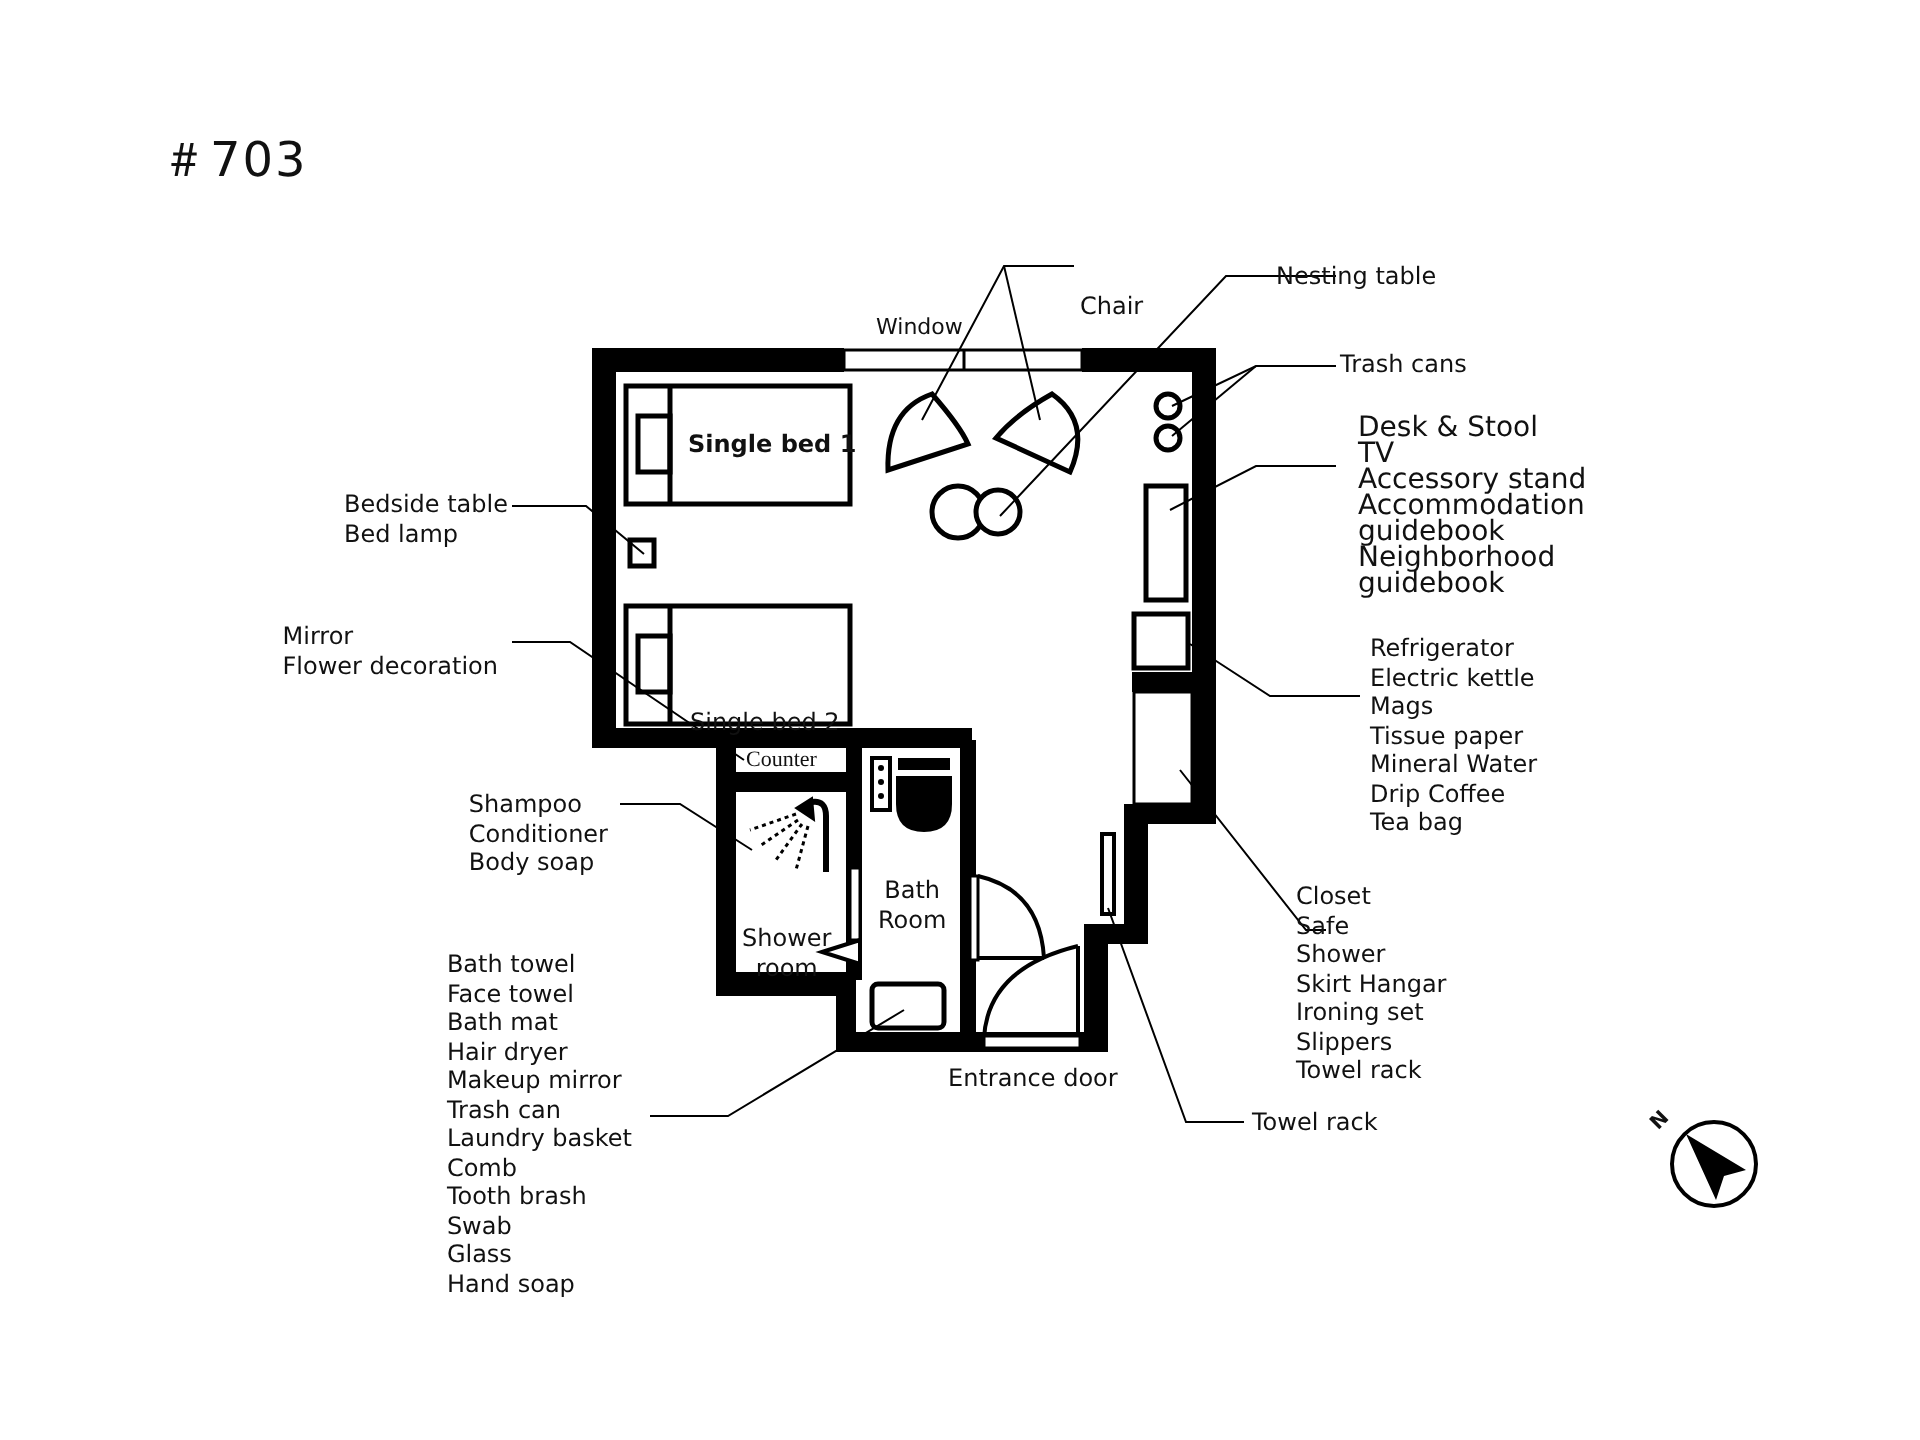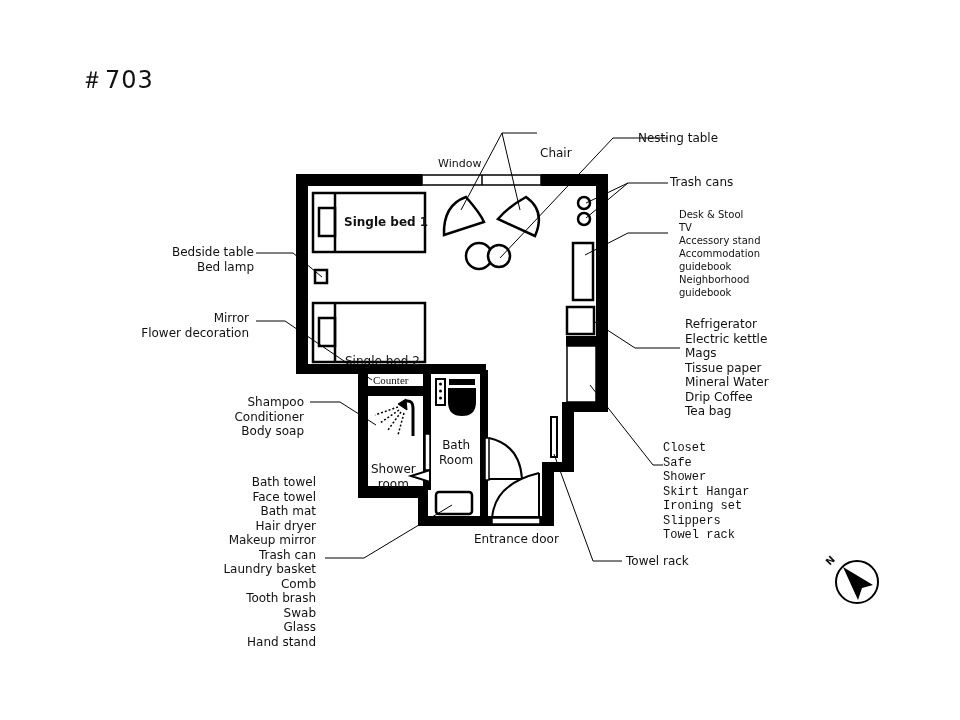--- a/index.html
+++ b/index.html
@@ -1,20 +1,20 @@
 <!DOCTYPE html>
 <html><head>
 <meta charset="utf-8">
 <style>
   html, body { margin:0; padding:0; background:#ffffff; }
   body { width:960px; height:720px; position:relative; overflow:hidden;
          font-family:"DejaVu Sans", "Liberation Sans", sans-serif; color:#111; }
   .title { position:absolute; left:80px; top:64px; font-size:24px; letter-spacing:1px; }
   .lbl { position:absolute; font-size:12px; line-height:14.5px; white-space:nowrap; }
-  .lbl.right { text-align:right; }
+  .lbl.right { }
   .lbl .ln { display:block; }
   .room-txt { position:absolute; font-size:12px; text-align:center; line-height:15px; white-space:nowrap; }
   svg.plan { position:absolute; left:0; top:0; }
 </style>
 </head>
 <body>
 
 <div class="title">＃703</div>
 
 <svg class="plan" width="960" height="720" viewBox="0 0 960 720">
@@ -171,41 +171,41 @@
   <span style="display:block">Bath</span>
   <span style="display:block">Room</span>
 </div>
 <div class="room-txt" style="left:474px;top:532px;">Entrance door</div>
 <div class="room-txt" style="left:826px;top:553px;font-size:10px;font-weight:bold;transform:rotate(-45deg);">N</div>
 
 <div class="lbl" style="left:540px;top:126px;margin-top:20px;">Chair</div>
 <div class="lbl" style="left:638px;top:131px;">Nesting table</div>
 <div class="lbl" style="left:670px;top:175px;">Trash cans</div>
 
-<div class="lbl" style="left:679px;top:208px;font-size:10px;line-height:13px;">
+<div class="lbl" style="left:679px;top:208px;font-size:14px;line-height:13px;">
   <span class="ln">Desk &amp; Stool</span>
   <span class="ln">TV</span>
   <span class="ln">Accessory stand</span>
   <span class="ln">Accommodation</span>
   <span class="ln">guidebook</span>
   <span class="ln">Neighborhood</span>
   <span class="ln">guidebook</span>
 </div>
 
 <div class="lbl" style="left:685px;top:317px;">
   <span class="ln">Refrigerator</span>
   <span class="ln">Electric kettle</span>
   <span class="ln">Mags</span>
   <span class="ln">Tissue paper</span>
   <span class="ln">Mineral Water</span>
   <span class="ln">Drip Coffee</span>
   <span class="ln">Tea bag</span>
 </div>
 
-<div class="lbl" style="left:663px;top:441px;font-family:Liberation Mono, monospace;">
+<div class="lbl" style="left:648px;top:441px;">
   <span class="ln">Closet</span>
   <span class="ln">Safe</span>
   <span class="ln">Shower</span>
   <span class="ln">Skirt Hangar</span>
   <span class="ln">Ironing set</span>
   <span class="ln">Slippers</span>
   <span class="ln">Towel rack</span>
 </div>
 
 <div class="lbl" style="left:626px;top:554px;">Towel rack</div>
@@ -231,14 +231,14 @@
   <span class="ln">Face towel</span>
   <span class="ln">Bath mat</span>
   <span class="ln">Hair dryer</span>
   <span class="ln">Makeup mirror</span>
   <span class="ln">Trash can</span>
   <span class="ln">Laundry basket</span>
   <span class="ln">Comb</span>
   <span class="ln">Tooth brash</span>
   <span class="ln">Swab</span>
   <span class="ln">Glass</span>
-  <span class="ln">Hand stand</span>
+  <span class="ln">Hand soap</span>
 </div>
 
 </body></html>

